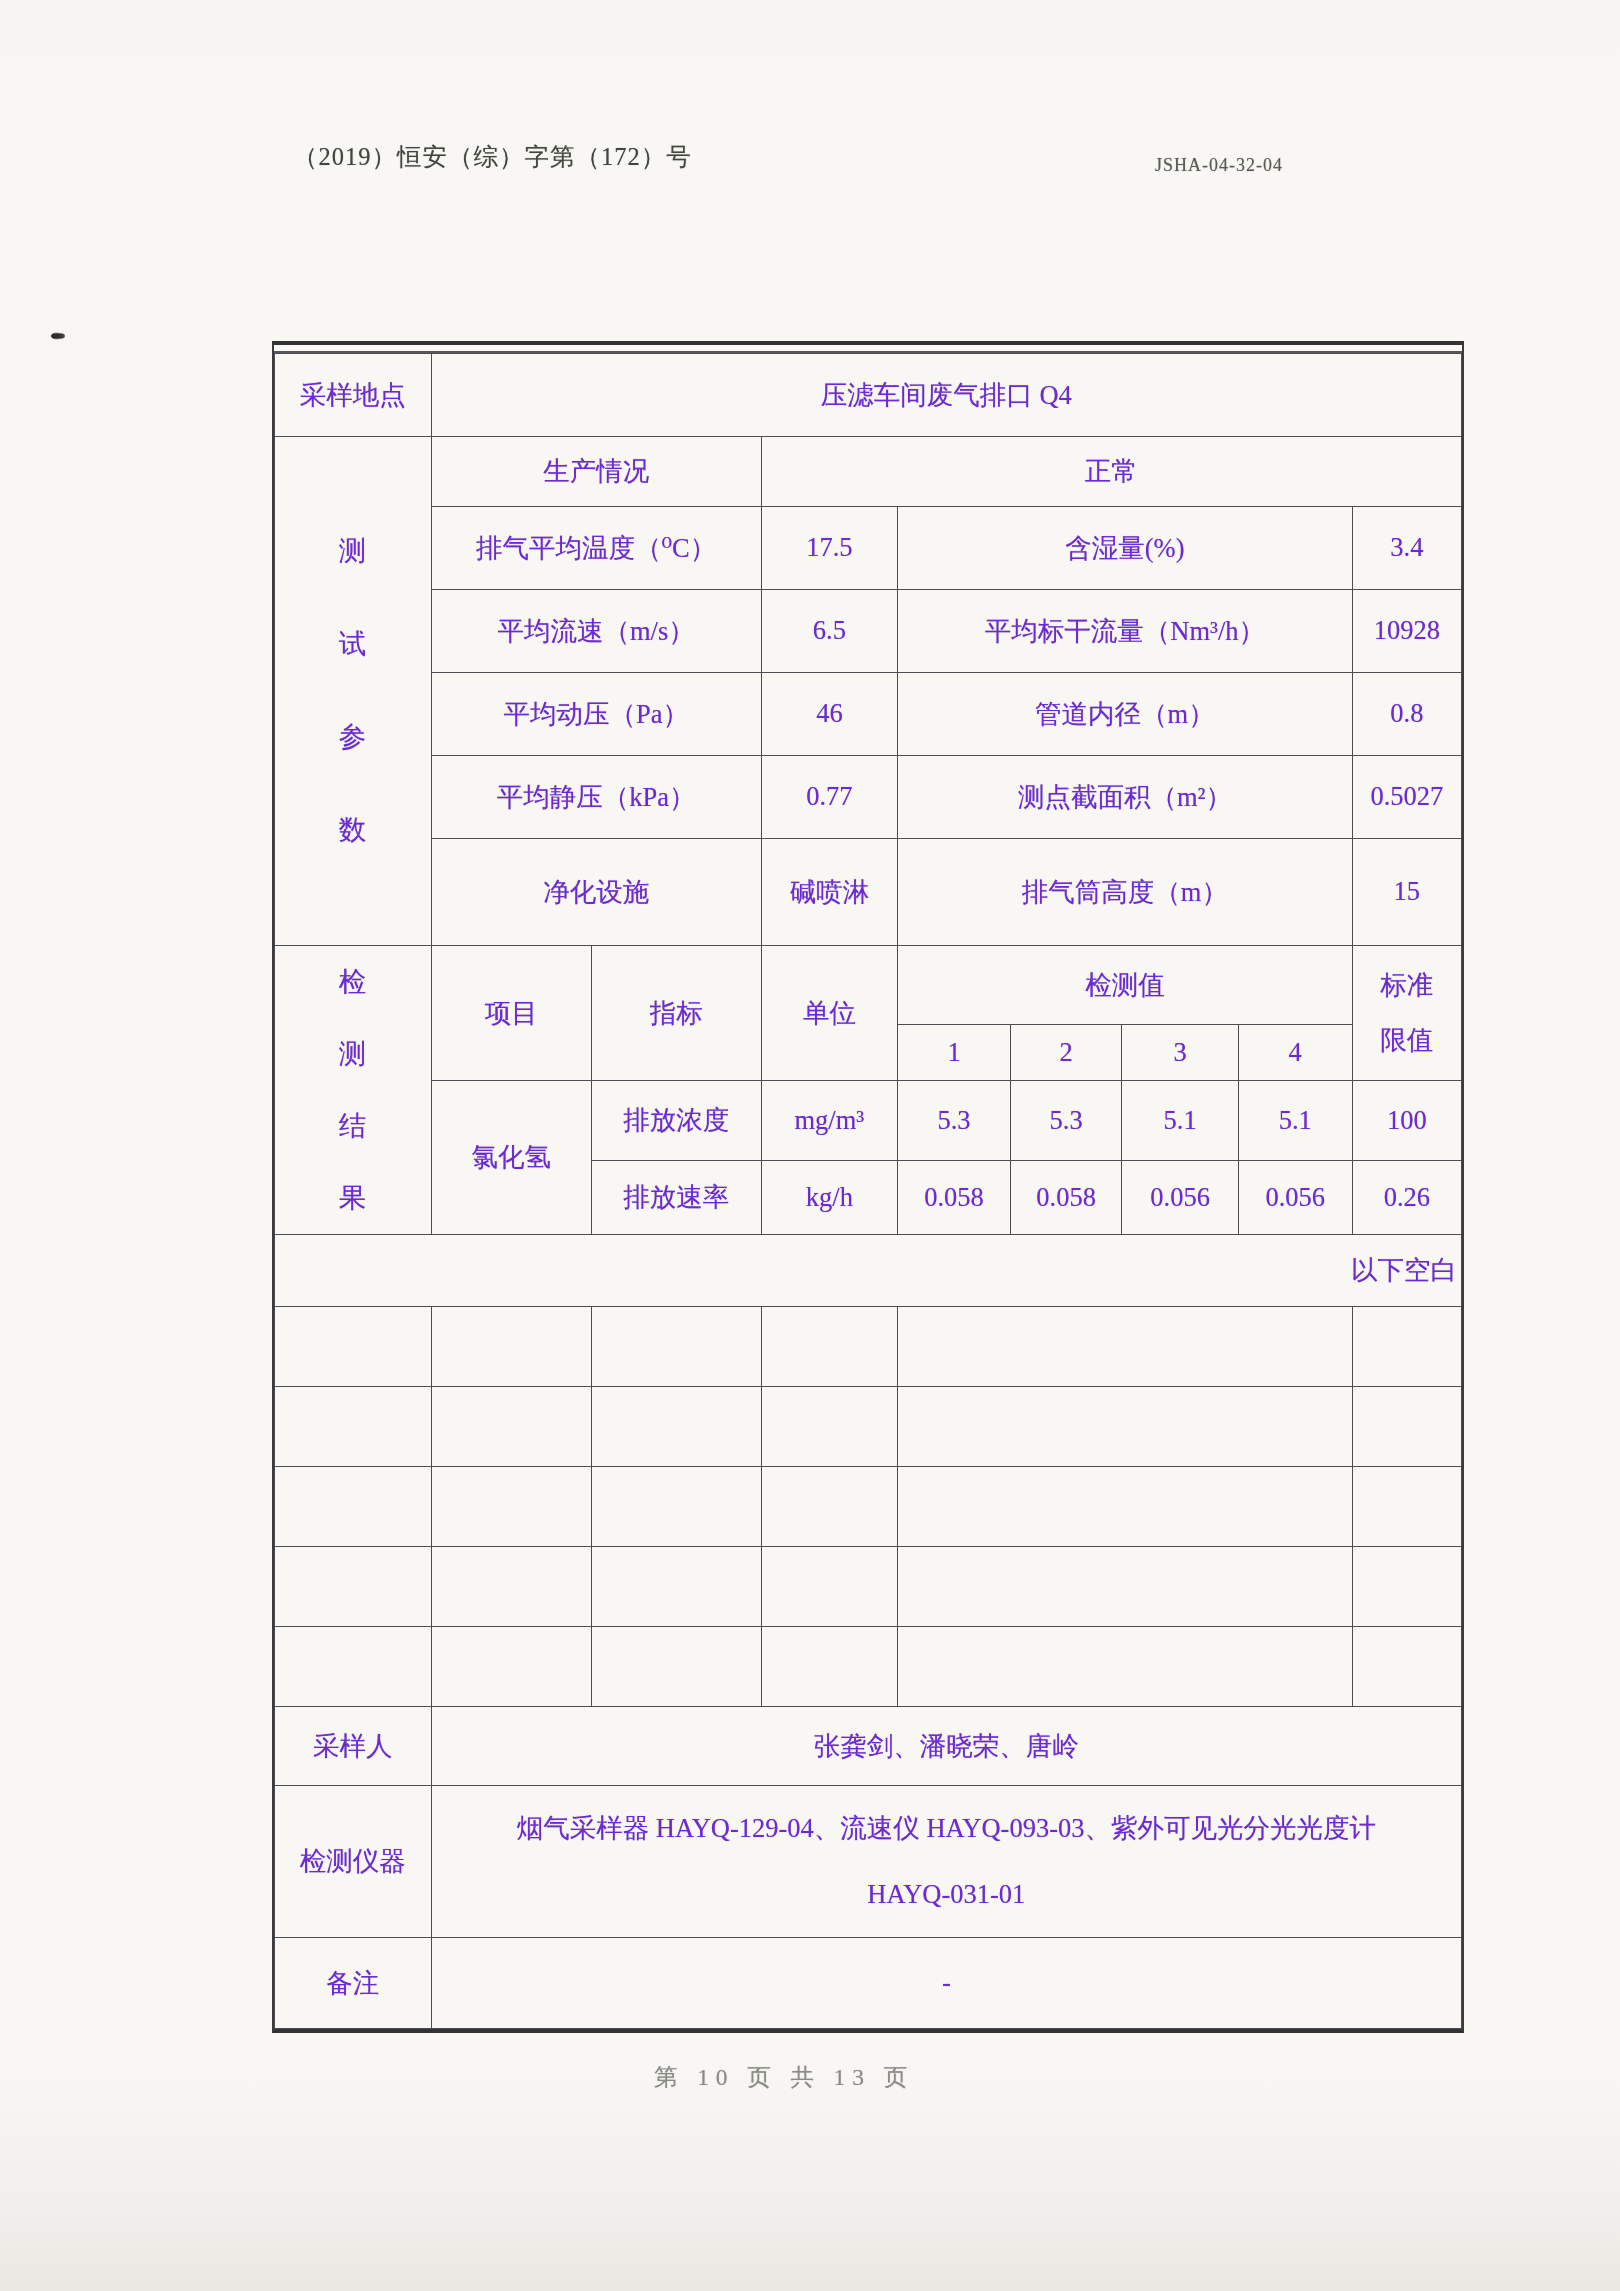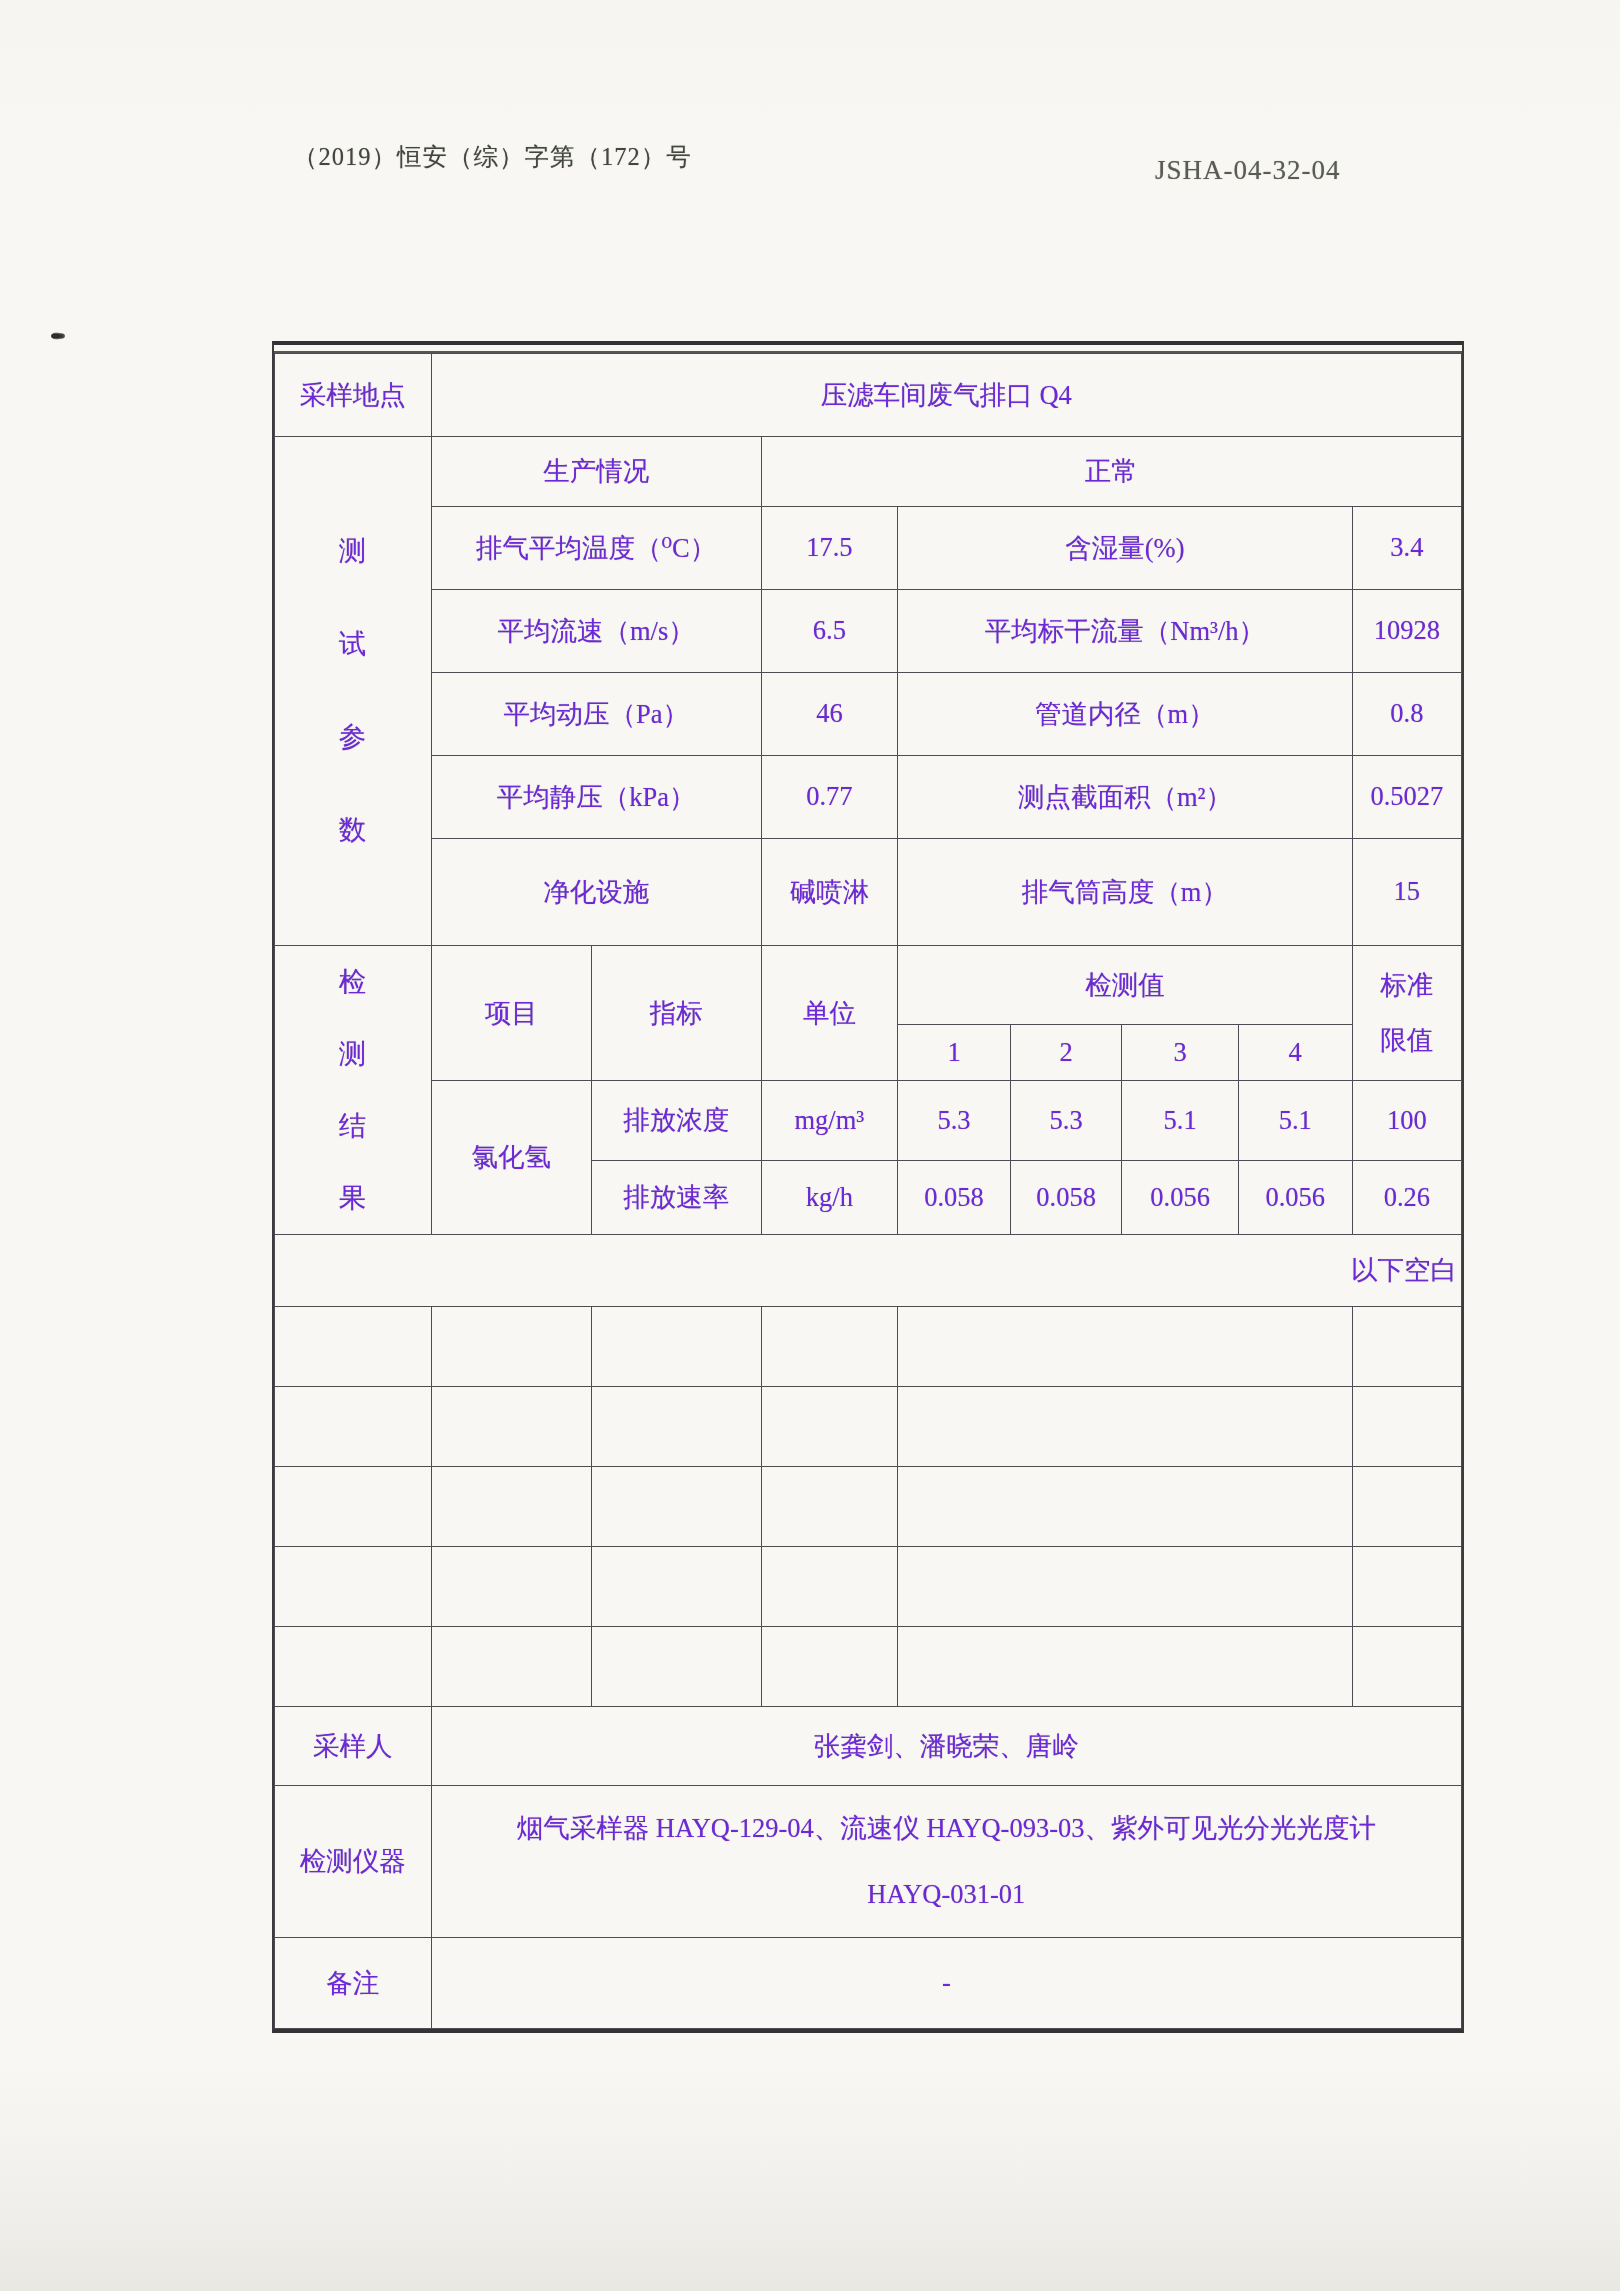--- a/index.html
+++ b/index.html
@@ -17,21 +17,21 @@
     position:absolute;left:51px;top:332px;width:13.7px;height:7.8px;
     background:radial-gradient(ellipse at 30% 50%, #2e2e2e 0 35%, rgba(46,46,46,.55) 55%, transparent 70%),
                radial-gradient(ellipse at 80% 50%, rgba(46,46,46,.8) 0 30%, transparent 60%);
     border-radius:50%;
   }
   .doc-left{
     position:absolute;left:293px;top:140px;font-size:24.5px;letter-spacing:1px;
     color:#42463f;text-shadow:0 0 1px rgba(60,64,56,.45);
   }
   .doc-right{
-    position:absolute;left:1155px;top:155px;font-size:27px;letter-spacing:1px;
+    position:absolute;left:1155px;top:155px;font-size:18px;letter-spacing:1px;
     color:#585c52;text-shadow:0 0 1px rgba(80,84,74,.5);
   }
   .title{
     position:absolute;left:272px;top:258px;width:1188px;text-align:center;
     font-size:34px;font-weight:bold;color:#2a2a2c;letter-spacing:2px;
     text-shadow:0 0 1px rgba(40,40,44,.5);
   }
   .title .gap{margin-left:55px;}
   .tablewrap{
     position:absolute;left:272px;top:341px;width:1188px;
@@ -250,14 +250,15 @@
       </tr>
 
       <tr class="r-remark">
         <td>备注</td>
         <td colspan="8">-</td>
       </tr>
     </tbody>
       </table>
   </div>
 
+  <div class="footer">第 10 页 共 13 页</div>
 </div>
 
 
 </body></html>

